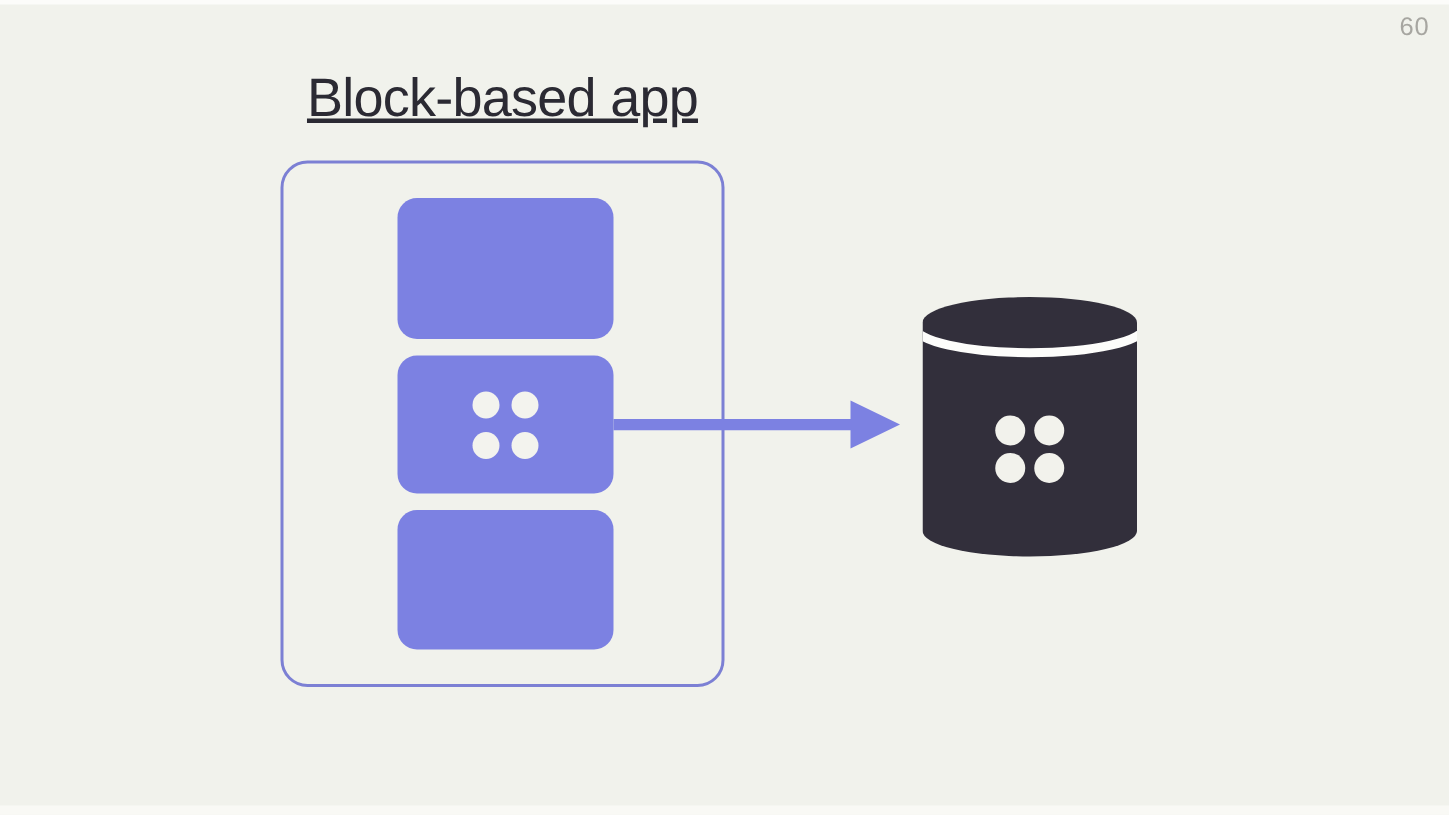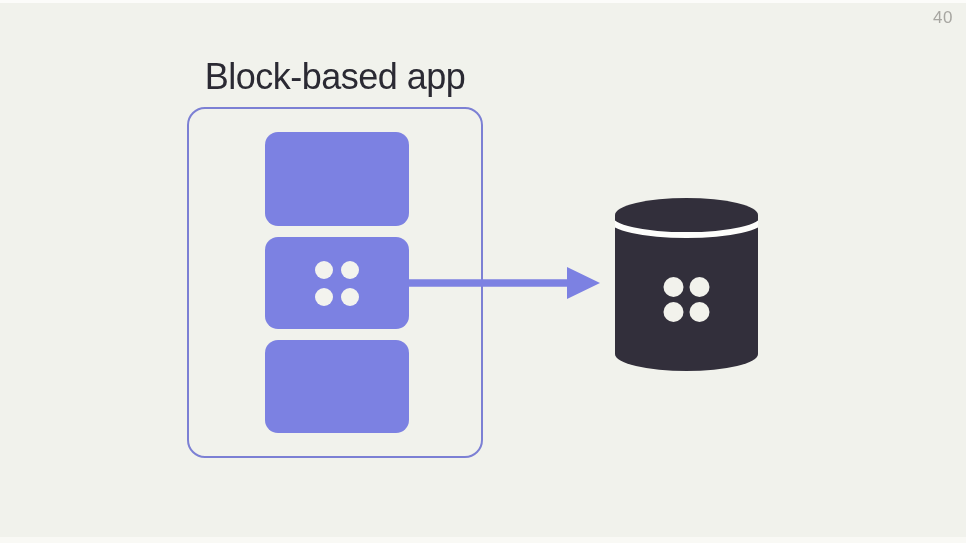--- a/index.html
+++ b/index.html
@@ -32,21 +32,21 @@
   }
   .diagram-title {
     position: absolute;
     font-size: 36px;
     font-weight: 500;
     color: #2b2a33;
     letter-spacing: -0.5px;
     text-align: center;
     white-space: nowrap;
   }
-  .title-left  { left: 187px; top: 56px;  width: 296px; }
+  .title-left  { left: 187px; top: 44px;  width: 296px; text-decoration: underline; }
   .title-right { left: 536px; top: 121px; width: 300px; }
 
   .app-outline {
     position: absolute;
     left: 187px; top: 107px;
     width: 296px; height: 351px;
     border: 2px solid #7c80d4;
     border-radius: 18px;
     background: transparent;
   }
@@ -88,21 +88,21 @@
     width: 143px; height: 174px;
   }
 </style>
 </head>
 <body>
 
 <div class="slide">
 
   <div class="edge-strip-top"></div>
 
-  <div class="page-number">40</div>
+  <div class="page-number">60</div>
 
   <div class="diagram-title title-left">Block-based app</div>
 
 
   <div class="app-outline"></div>
 
   <div class="app-block block-1"></div>
 
   <div class="app-block block-2">
     <div class="dots-grid">

